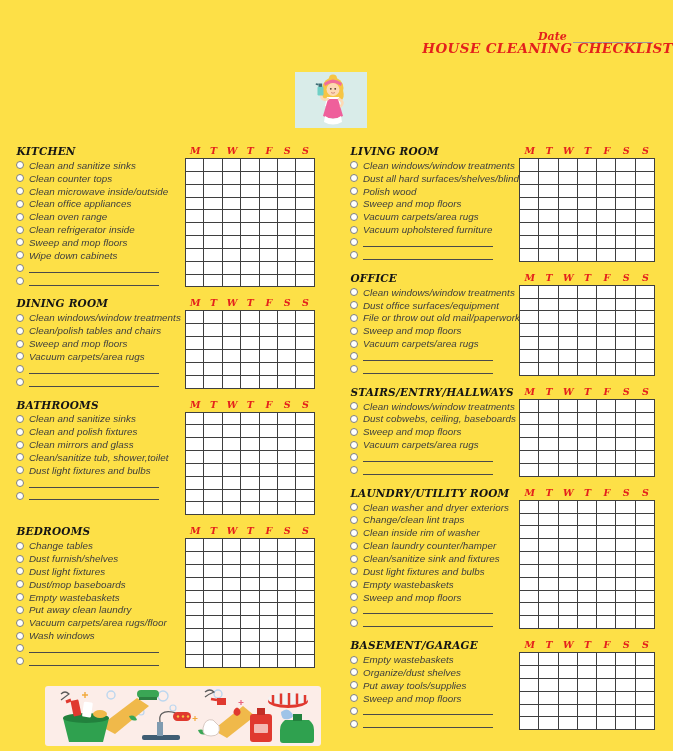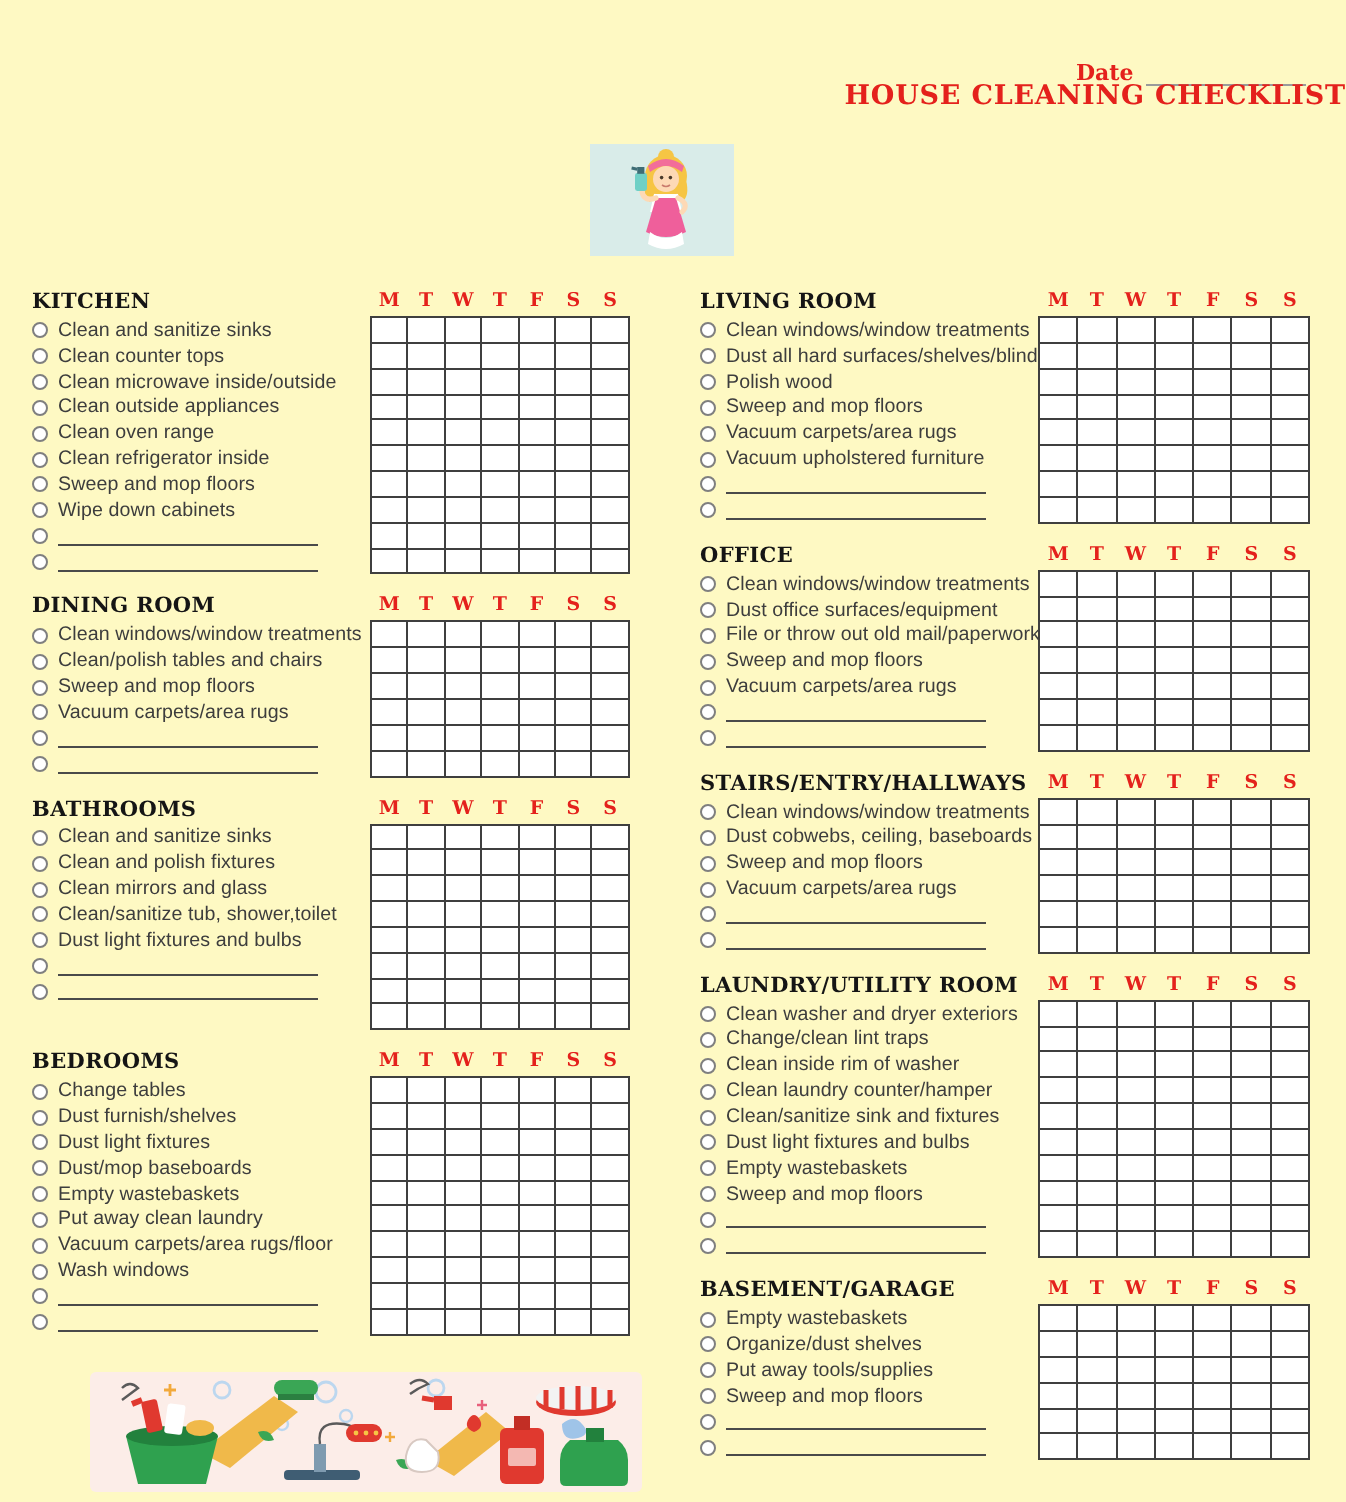--- a/index.html
+++ b/index.html
@@ -1,38 +1,38 @@
 <!DOCTYPE html>
 <html><head>
 <meta charset="utf-8">
 <style>
   * { margin:0; padding:0; box-sizing:border-box; }
   html,body { background:#ffffff; }
   .page {
-    position:relative; width:673px; height:751px; background:#fef9c3;
-    font-family:"Liberation Sans", sans-serif; overflow:hidden;
+    position:relative; width:673px; height:751px; background:#fde047;
+    font-family:"Liberation Sans", sans-serif; overflow:hidden;font-style:italic;
   }
   
   .date-row { position:absolute; left:538px; top:30px; display:flex; align-items:flex-end; }
   .date-label { font-family:"DejaVu Serif", serif; font-weight:bold; font-size:11px; color:#e4211c; margin-right:6px; }
   .date-line { display:inline-block; width:80px; height:12px; border-bottom:1.4px solid #9a9a9a; }
   
   .title {
     position:absolute; left:0; top:40px; width:100%; text-align:right;
     font-family:"DejaVu Serif", serif; font-weight:bold; font-size:13.5px;
     letter-spacing:0.4px; color:#e4211c;
   }
   
   .mascot { position:absolute; left:295px; top:72px; width:72px; height:56px; }
   
   .col { position:absolute; top:144px; }
   .col-left  { left:16px;  --cw:17.4px; --rh:11.85px; }
   .col-right { left:350px; --cw:18.3px; --rh:11.85px; }
   .section { margin-bottom:9px; }
-  .sec-head { display:flex; height:14px; }
+  .sec-head { display:flex; height:14px;justify-content:center; }
   .sec-title {
     width:169px; flex:none; font-family:"DejaVu Serif", serif; font-weight:bold;
     font-size:10.5px; line-height:14px; color:#151515; letter-spacing:0.2px;
   }
   .days { display:grid; grid-template-columns:repeat(7, var(--cw)); gap:1px; padding-left:1px; }
   .day {
     text-align:center; font-family:"DejaVu Serif", serif; font-weight:bold;
     font-size:9.5px; line-height:14px; color:#e4211c;
   }
   .sec-body { display:flex; align-items:flex-start; }
@@ -117,21 +117,21 @@
             <div class="item">
               <span class="circle"></span>
               <span class="item-label">Clean counter tops</span>
             </div>
             <div class="item">
               <span class="circle"></span>
               <span class="item-label">Clean microwave inside/outside</span>
             </div>
             <div class="item">
               <span class="circle"></span>
-              <span class="item-label">Clean outside appliances</span>
+              <span class="item-label">Clean office appliances</span>
             </div>
             <div class="item">
               <span class="circle"></span>
               <span class="item-label">Clean oven range</span>
             </div>
             <div class="item">
               <span class="circle"></span>
               <span class="item-label">Clean refrigerator inside</span>
             </div>
             <div class="item">

